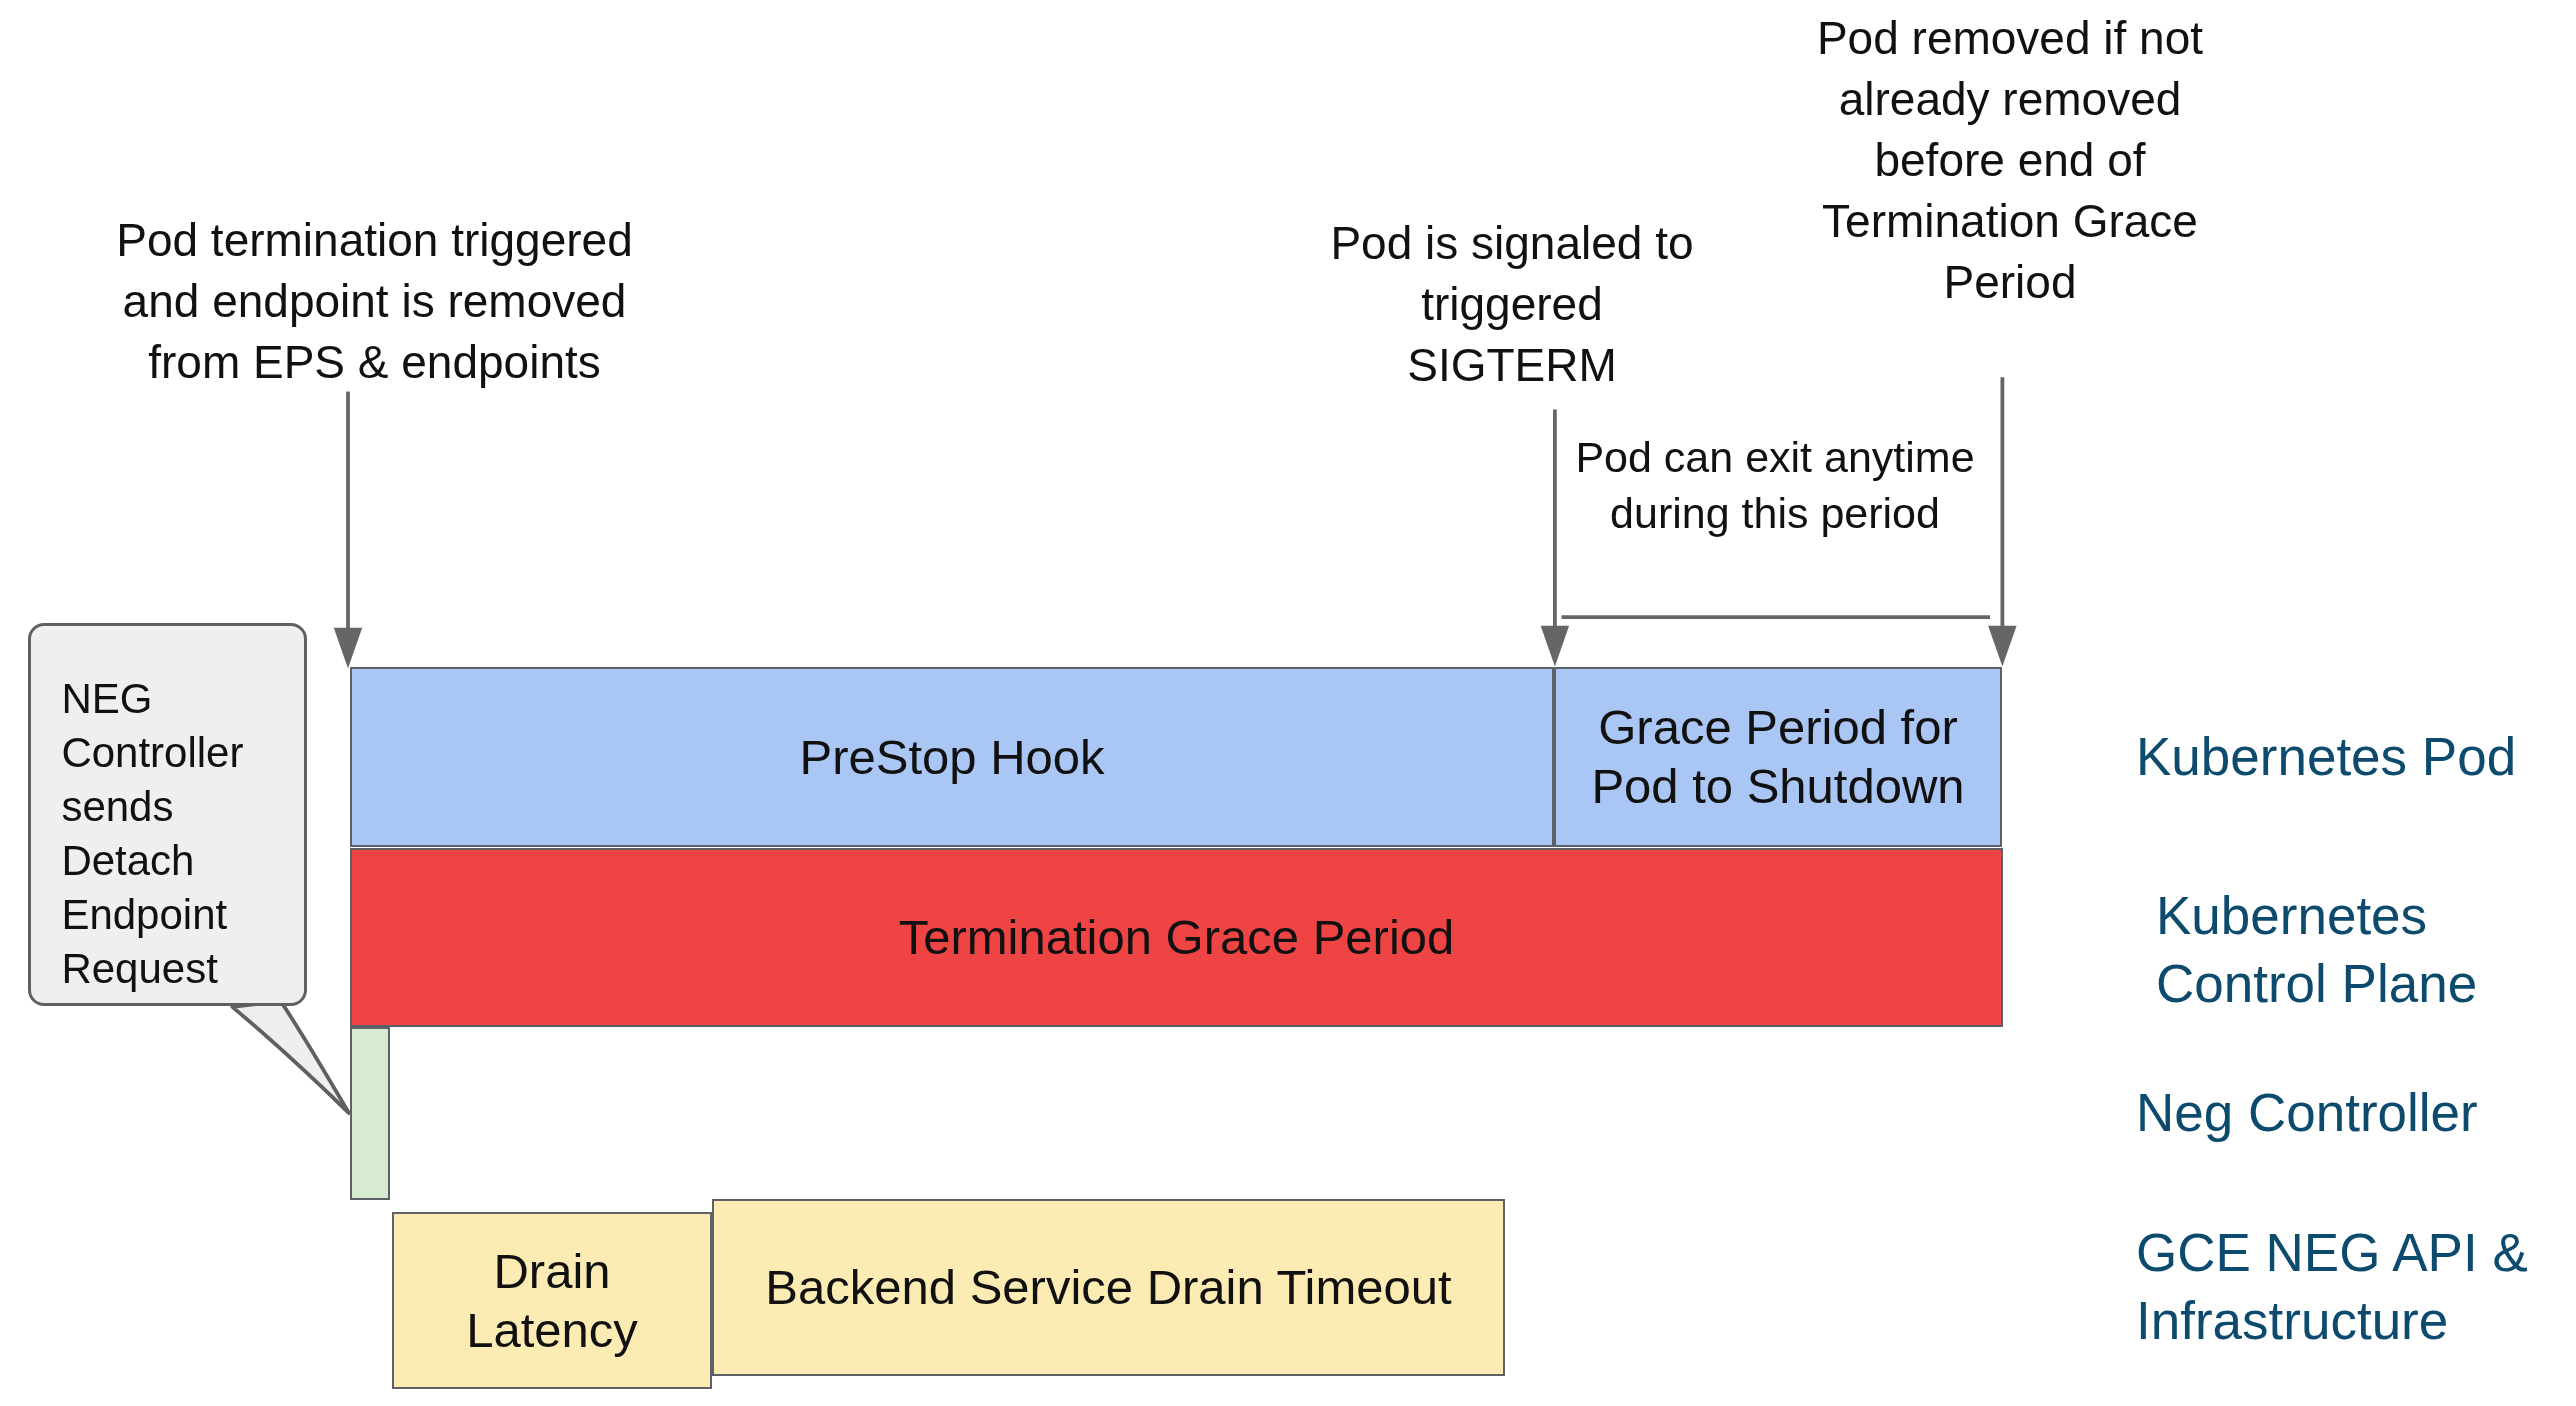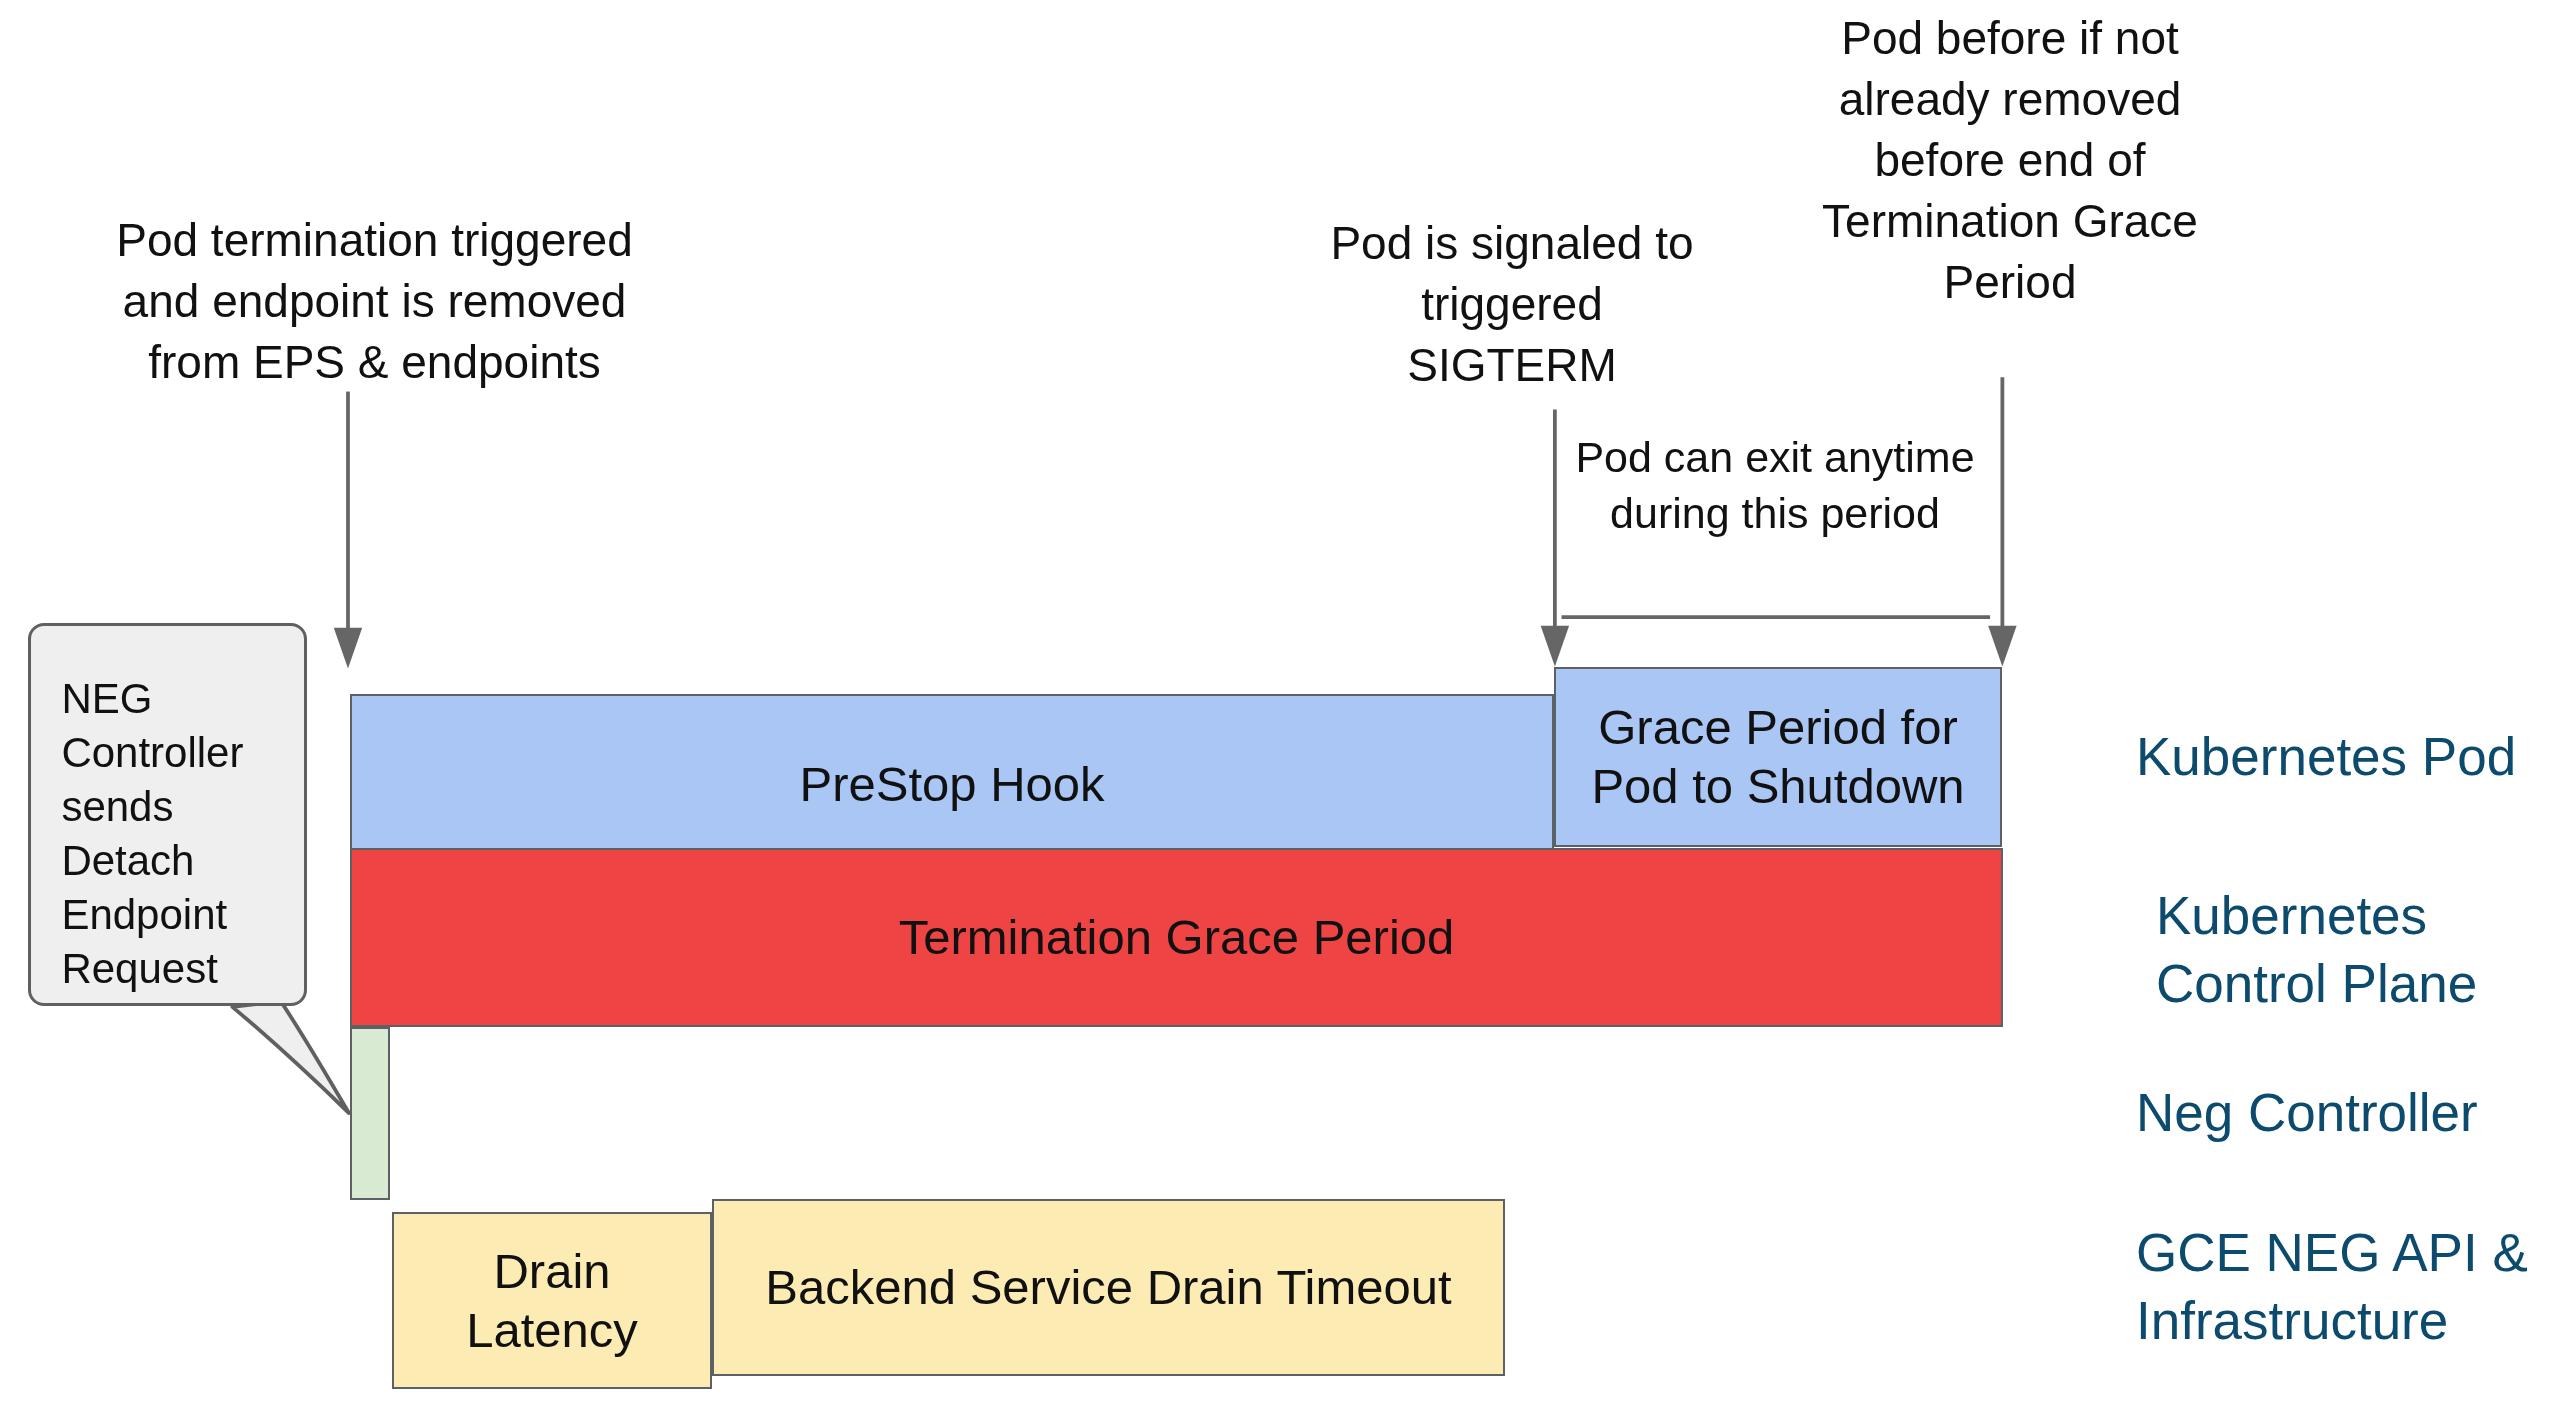--- a/index.html
+++ b/index.html
@@ -60,42 +60,42 @@
     <div>from EPS &amp; endpoints</div>
   </div>
 
   <div class="ann" style="left:1275px; top:213px; width:474px;">
     <div>Pod is signaled to</div>
     <div>triggered</div>
     <div>SIGTERM</div>
   </div>
 
   <div class="ann" style="left:1792px; top:7.6px; width:436px;">
-    <div>Pod before if not</div>
+    <div>Pod removed if not</div>
     <div>already removed</div>
     <div>before end of</div>
     <div>Termination Grace</div>
     <div>Period</div>
   </div>
 
   <div class="ann small" style="left:1557px; top:429px; width:436px;">
     <div>Pod can exit anytime</div>
     <div>during this period</div>
   </div>
 
   <div class="bubble">
     <div>NEG</div>
     <div>Controller</div>
     <div>sends</div>
     <div>Detach</div>
     <div>Endpoint</div>
     <div>Request</div>
   </div>
 
-  <div class="bar blue" style="left:350px; top:667px; width:1204px; height:180px;margin-top:27px;">
+  <div class="bar blue" style="left:350px; top:667px; width:1204px; height:180px;">
     <div>PreStop Hook</div>
   </div>
 
   <div class="bar blue" style="left:1554px; top:667px; width:448px; height:180px;">
     <div>Grace Period for</div>
     <div>Pod to Shutdown</div>
   </div>
 
   <div class="bar lblue" style="left:350px; top:848px; width:1653px; height:179px;">
     <div>Termination Grace Period</div>

